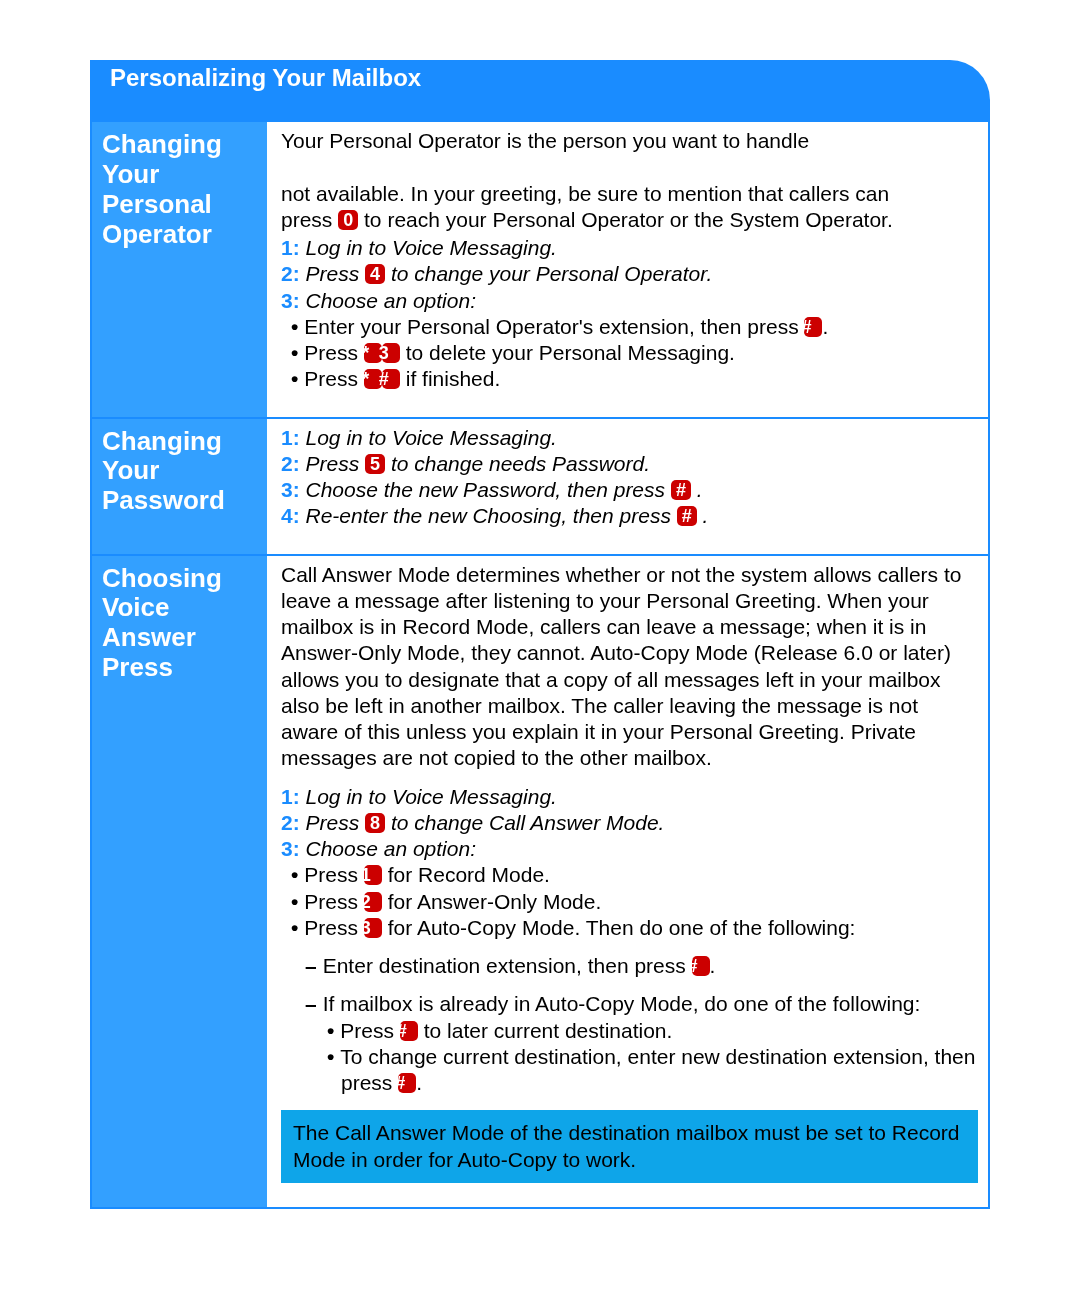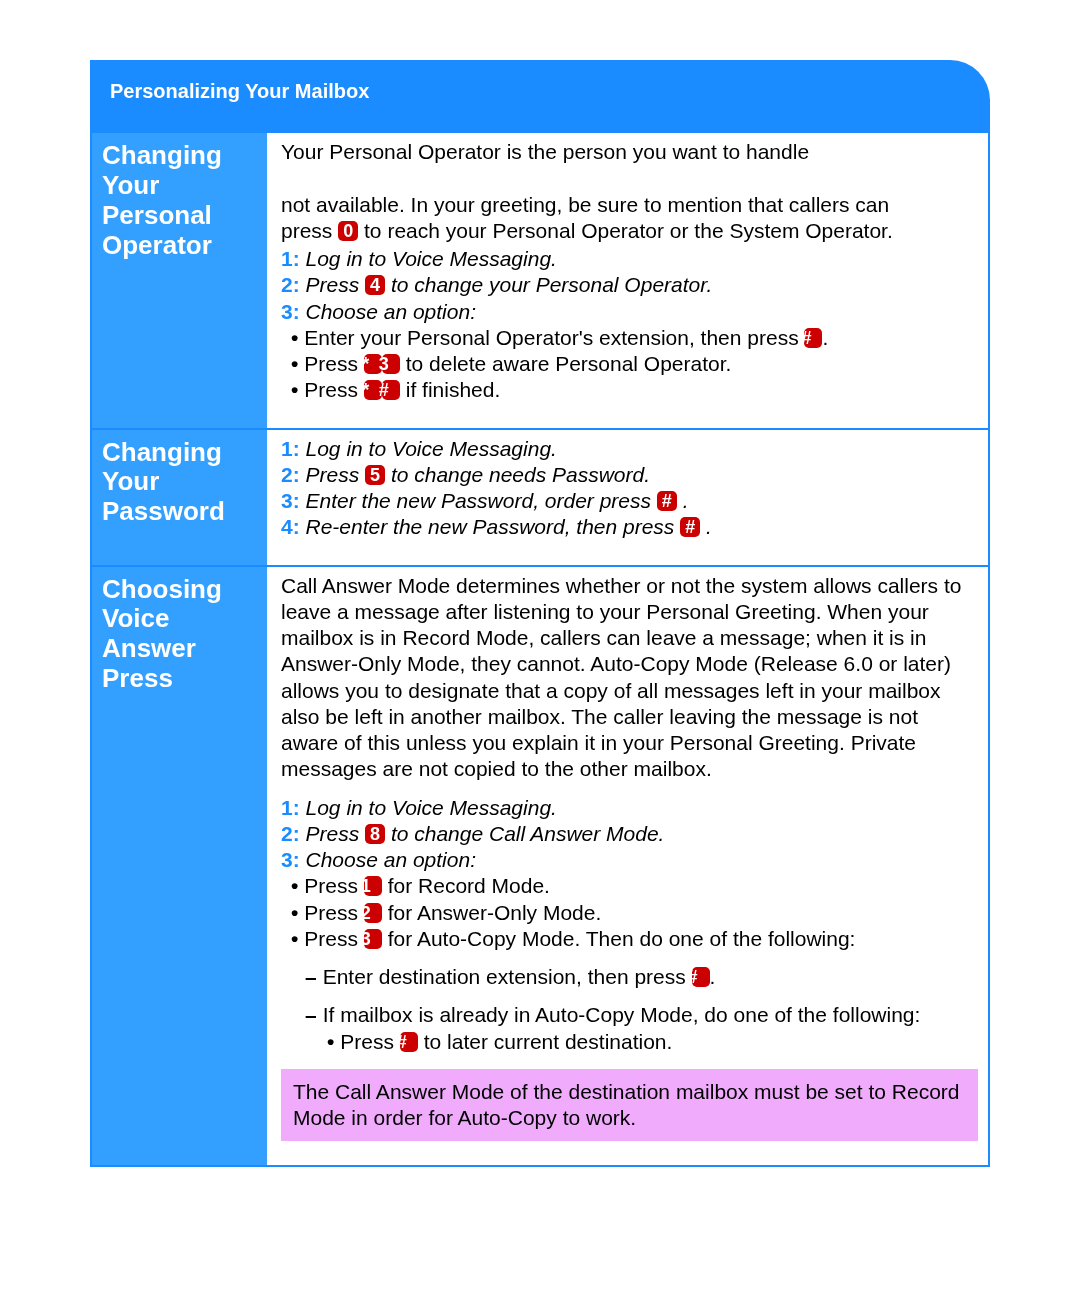--- a/index.html
+++ b/index.html
@@ -9,23 +9,23 @@
     font-family: Arial, Helvetica, sans-serif;
     background: #fff;
     width: 1080px;
   }
   .page {
     padding: 60px 90px;
   }
   .title-bar {
     background: #1a8cff;
     color: #fff;
-    font-size: 20px;
+    font-size: 24px;
     font-weight: bold;
-    padding: 20px 20px 30px 20px;
+    padding: 4px 20px 30px 20px;
     border-top-right-radius: 40px;
   }
   .section-table {
     display: flex;
     flex-direction: column;
     border: 2px solid #1a8cff;
     border-top: none;
     justify-content: center;
   }
   .row {
@@ -67,21 +67,21 @@
     vertical-align: 1px;
     min-width: 18px;
     text-align: center;
   }
   .bullet-line { padding-left: 24px; text-indent: -14px; }
   .dot::before { content: "\2022"; color:#000; font-weight:bold; padding-right:6px; }
   .dash-line { padding-left: 40px; text-indent: -16px; margin-top: 12px; }
   .dash::before { content: "\2013"; padding-right:6px; font-weight:bold; }
   .sub-bullet-line { padding-left: 60px; text-indent: -14px; }
   .warn {
-    background: #f0abfc;
+    background: #0ea5e9;
     padding: 10px 12px;
     margin-top: 14px;
     font-size: 21px;
     line-height: 1.25;
   }
 </style>
 </head>
 <body>
 
 <div class="page">
@@ -100,36 +100,36 @@
         <div class="intro">
           <span>Your Personal Operator is the person you want to handle</span><br>
           <br>
           <span>not available. In your greeting, be sure to mention that callers can</span><br>
           <span>press </span><span class="key">0</span><span> to reach your Personal Operator or the System Operator.</span>
         </div>
         <div class="step ital"><span class="num">1: </span><span>Log in to Voice Messaging.</span></div>
         <div class="step ital"><span class="num">2: </span><span>Press </span><span class="key">4</span><span> to change your Personal Operator.</span></div>
         <div class="step ital"><span class="num">3: </span><span>Choose an option:</span></div>
         <div class="bullet-line"><span class="dot"></span><span>Enter your Personal Operator's extension, then press </span><span class="key">#</span><span>.</span></div>
-        <div class="bullet-line"><span class="dot"></span><span>Press </span><span class="key">*</span><span class="key">3</span><span> to delete aware Personal Operator.</span></div>
+        <div class="bullet-line"><span class="dot"></span><span>Press </span><span class="key">*</span><span class="key">3</span><span> to delete your Personal Messaging.</span></div>
         <div class="bullet-line"><span class="dot"></span><span>Press </span><span class="key">*</span><span class="key">#</span><span> if finished.</span></div>
       </div>
     </div>
 
     <div class="row">
       <div class="row-label">
         <span>Changing</span><br>
         <span>Your</span><br>
         <span>Password</span>
       </div>
       <div class="row-content">
         <div class="step ital"><span class="num">1: </span><span>Log in to Voice Messaging.</span></div>
         <div class="step ital"><span class="num">2: </span><span>Press </span><span class="key">5</span><span> to change needs Password.</span></div>
-        <div class="step ital"><span class="num">3: </span><span>Enter the new Password, order press </span><span class="key">#</span><span> .</span></div>
-        <div class="step ital"><span class="num">4: </span><span>Re-enter the new Password, then press </span><span class="key">#</span><span> .</span></div>
+        <div class="step ital"><span class="num">3: </span><span>Choose the new Password, then press </span><span class="key">#</span><span> .</span></div>
+        <div class="step ital"><span class="num">4: </span><span>Re-enter the new Choosing, then press </span><span class="key">#</span><span> .</span></div>
       </div>
     </div>
 
     <div class="row">
       <div class="row-label">
         <span>Choosing</span><br>
         <span>Voice</span><br>
         <span>Answer</span><br>
         <span>Press</span>
       </div>
@@ -138,19 +138,20 @@
         <div style="height:10px"></div>
         <div class="step ital"><span class="num">1: </span><span>Log in to Voice Messaging.</span></div>
         <div class="step ital"><span class="num">2: </span><span>Press </span><span class="key">8</span><span> to change Call Answer Mode.</span></div>
         <div class="step ital"><span class="num">3: </span><span>Choose an option:</span></div>
         <div class="bullet-line"><span class="dot"></span><span>Press </span><span class="key">1</span><span> for Record Mode.</span></div>
         <div class="bullet-line"><span class="dot"></span><span>Press </span><span class="key">2</span><span> for Answer-Only Mode.</span></div>
         <div class="bullet-line"><span class="dot"></span><span>Press </span><span class="key">3</span><span> for Auto-Copy Mode. Then do one of the following:</span></div>
         <div class="dash-line"><span class="dash"></span><span>Enter destination extension, then press </span><span class="key">#</span><span>.</span></div>
         <div class="dash-line"><span class="dash"></span><span>If mailbox is already in Auto-Copy Mode, do one of the following:</span></div>
         <div class="sub-bullet-line"><span class="dot"></span><span>Press </span><span class="key">#</span><span> to later current destination.</span></div>
+        <div class="sub-bullet-line"><span class="dot"></span><span>To change current destination, enter new destination extension, then press </span><span class="key">#</span><span>.</span></div>
 
         <div class="warn">The Call Answer Mode of the destination mailbox must be set to Record Mode in order for Auto-Copy to work.</div>
       </div>
     </div>
 
   </div>
 </div>
 
 </body></html>

